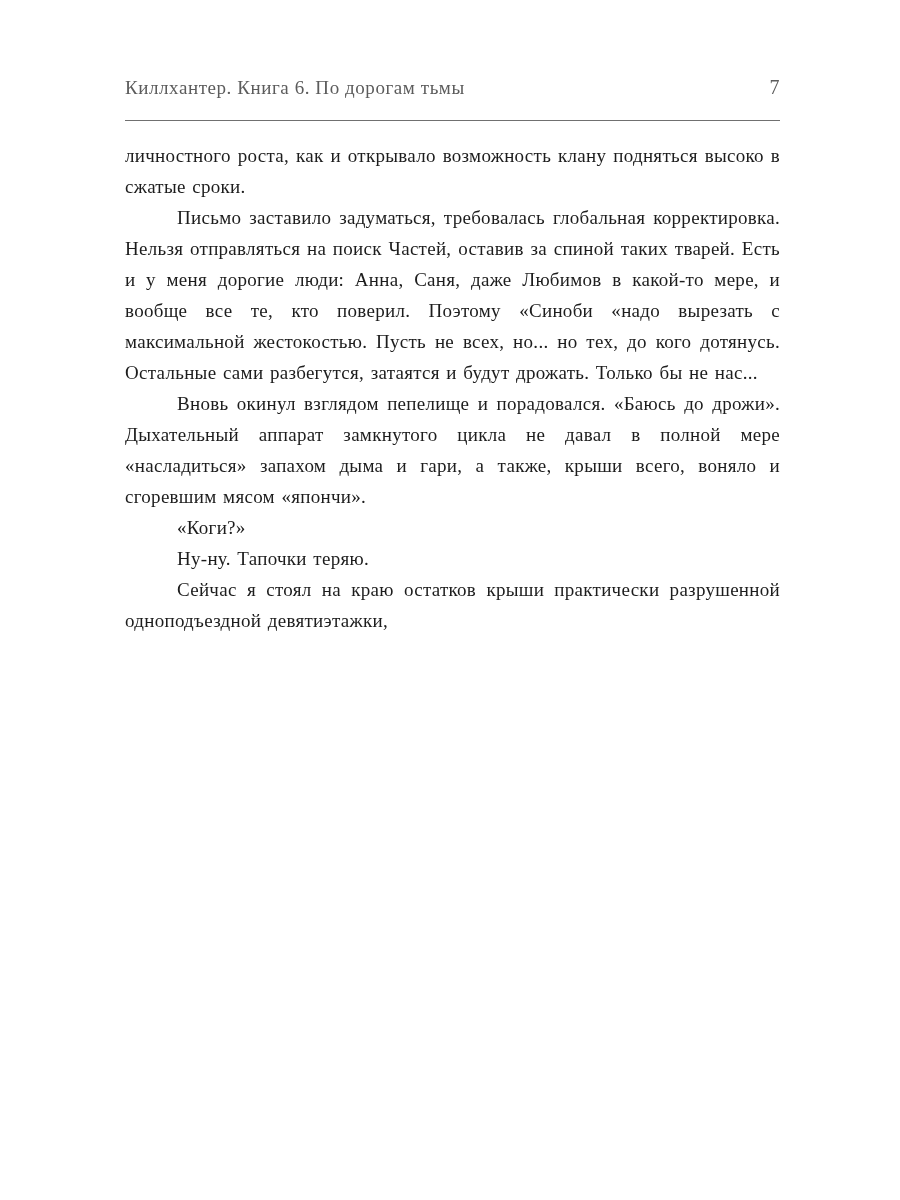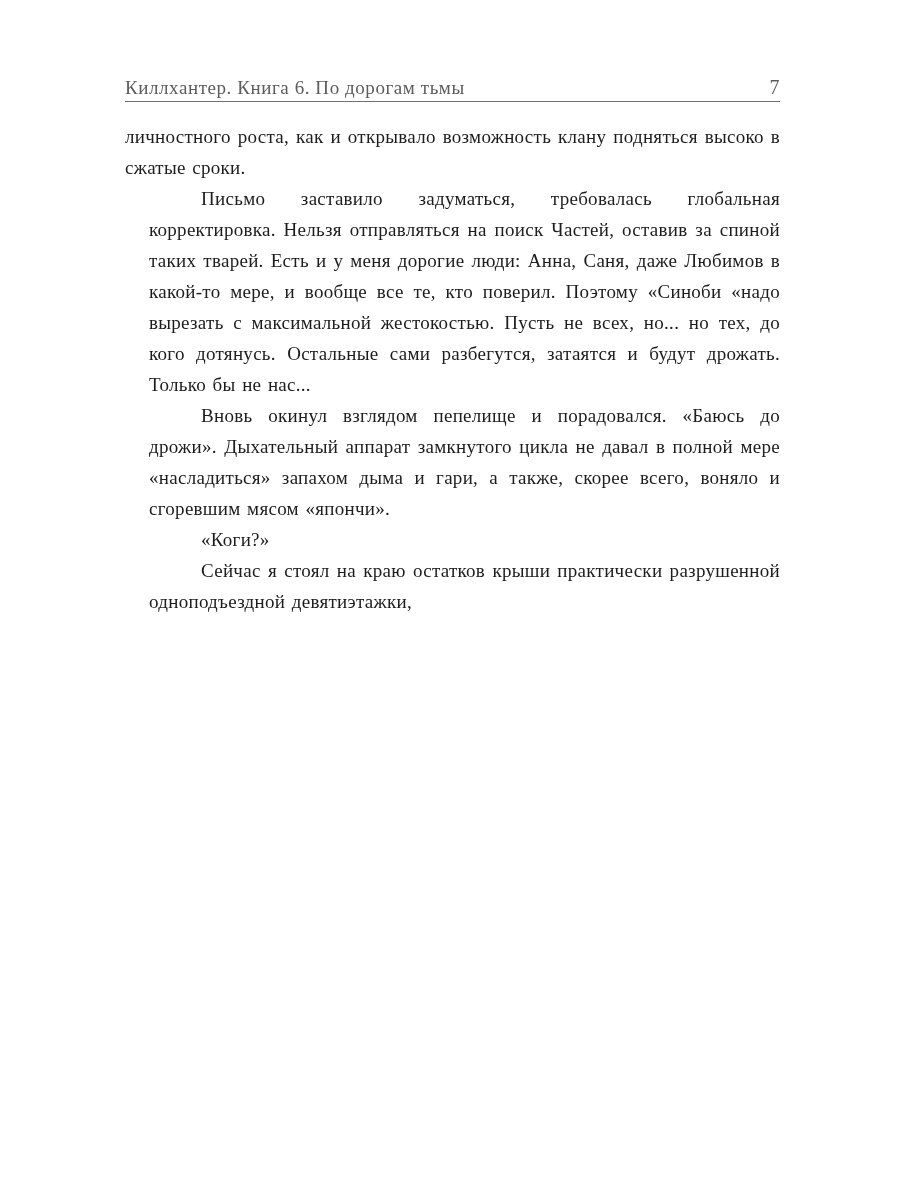--- a/index.html
+++ b/index.html
@@ -17,21 +17,21 @@
     font-family: "Liberation Serif", "DejaVu Serif", serif;
     overflow: hidden;
   }
   .page-header {
     display: flex;
     justify-content: space-between;
     align-items: baseline;
     color: #5c5c5c;
     font-size: 19px;
     letter-spacing: 0.03em;
-    padding-bottom: 2px;
+    padding-bottom: 21px;
     border-bottom: 1px solid #707070;
   }
   .running-title {
     white-space: nowrap;
   }
   .page-number {
     font-size: 20px;
   }
   .page-body {
     margin-top: 19px;
@@ -40,34 +40,34 @@
     color: #1d1d1d;
     text-align: justify;
     letter-spacing: 0.015em;
     word-spacing: 0.08em;
   }
   .page-body p {
     margin: 0;
   }
   .page-body p.indent {
     text-indent: 52px;
-    margin-left: 24px;
   }
 </style>
 </head>
 <body>
 
 <div class="page">
 
   <div class="page-header">
     <span class="running-title">Киллхантер. Книга 6. По дорогам тьмы</span>
     <span class="page-number">7</span>
   </div>
 
   <div class="page-body">
     <p>личностного роста, как и открывало возможность клану подняться высоко в сжатые сроки.</p>
     <p class="indent">Письмо заставило задуматься, требовалась глобальная корректировка. Нельзя отправляться на поиск Частей, оставив за спиной таких тварей. Есть и у меня дорогие люди: Анна, Саня, даже Любимов в какой-то мере, и вообще все те, кто поверил. Поэтому «Синоби «надо вырезать с максимальной жестокостью. Пусть не всех, но... но тех, до кого дотянусь. Остальные сами разбегутся, затаятся и будут дрожать. Только бы не нас...</p>
-    <p class="indent">Вновь окинул взглядом пепелище и порадовался. «Баюсь до дрожи». Дыхательный аппарат замкнутого цикла не давал в полной мере «насладиться» запахом дыма и гари, а также, скорее всего, воняло и сгоревшим мясом «япончи».</p>
+    <p class="indent">Вновь окинул взглядом пепелище и порадовался. «Баюсь до дрожи». Дыхательный аппарат замкнутого цикла не давал в полной мере «насладиться» запахом дыма и гари, а также, крыши всего, воняло и сгоревшим мясом «япончи».</p>
     <p class="indent">«Коги?»</p>
+    <p class="indent">Ну-ну. Тапочки теряю.</p>
     <p class="indent">Сейчас я стоял на краю остатков крыши практически разрушенной одноподъездной девятиэтажки,</p>
   </div>
 
 </div>
 
 </body></html>

